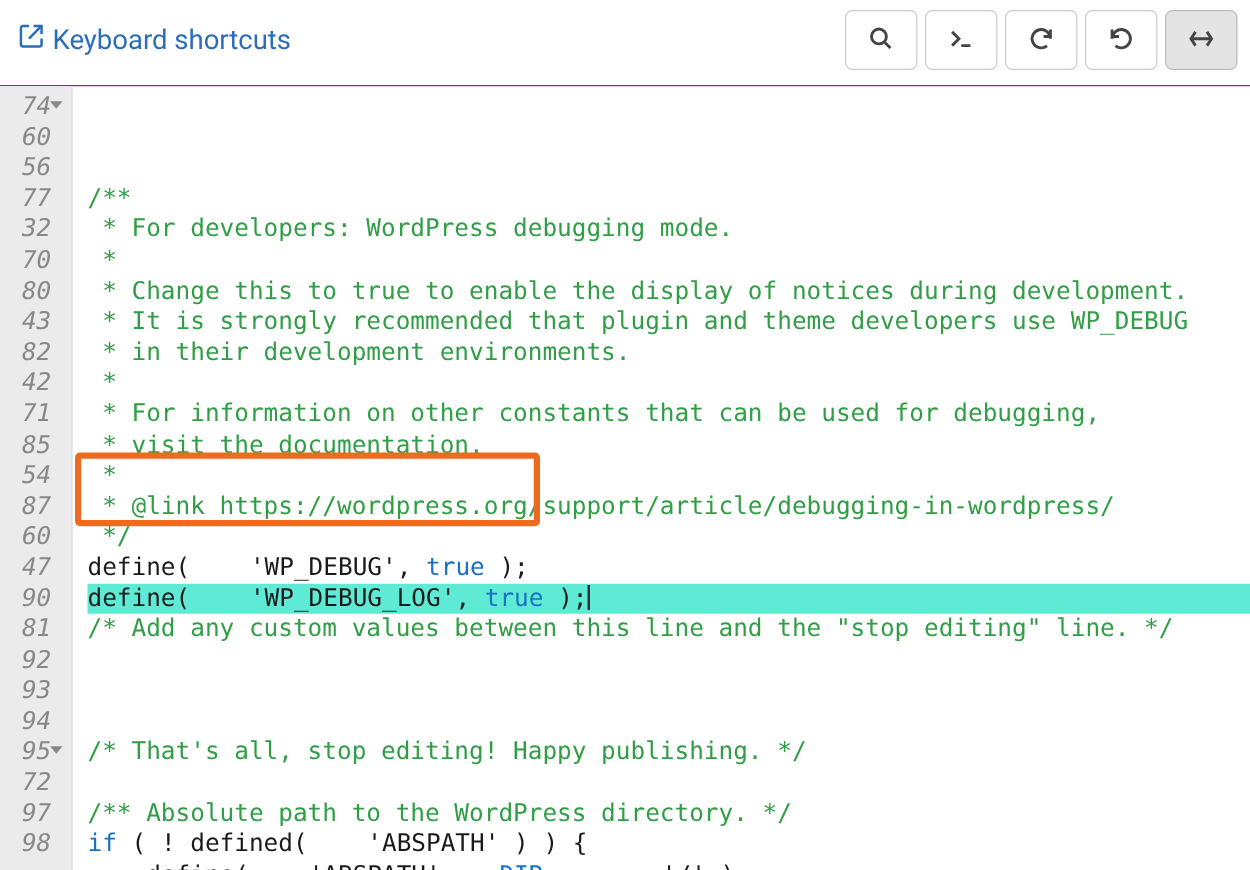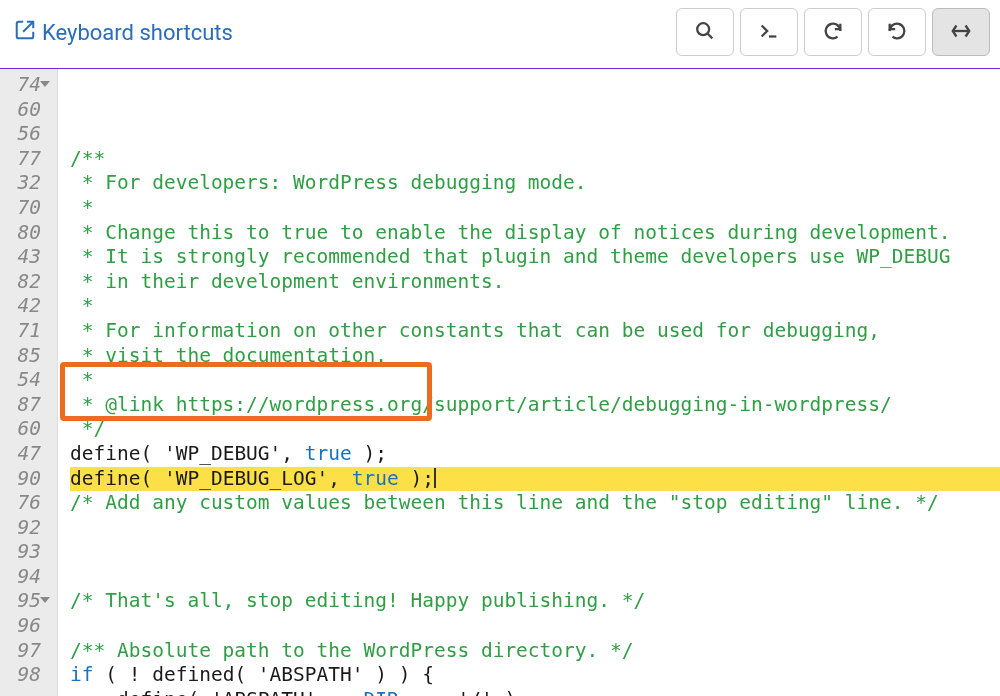--- a/index.html
+++ b/index.html
@@ -74,24 +74,24 @@
     border-right: 5px solid transparent;
     border-top: 6px solid #888;
   }
   .code {
     padding: 4px 0 4px 12px;
     white-space: pre;
     flex: 1;
     position: relative;
   }
   .line { height: 24.6px; }
-  .line.active { background: #fde047; }
+  .line.active { background: #5eead4; }
   .comment { color: #2f9e44; }
   .func { color: #1a1a1a; text-align: right; }
-  .string { color: #1a1a1a; }
+  .string { color: #1a1a1a; margin-left: 36px; }
   .keyword { color: #1971c2; margin-top: 44px; }
   .const { color: #1971c2; }
   .paren { color: #1a1a1a; }
   .highlight-box {
     position: absolute;
     border: 5px solid #ed6b1f;
     border-radius: 4px;
     pointer-events: none;
   }
   .cursor {
@@ -174,25 +174,25 @@
       <div class="ln">43</div>
       <div class="ln">82</div>
       <div class="ln">42</div>
       <div class="ln">71</div>
       <div class="ln">85</div>
       <div class="ln">54</div>
       <div class="ln">87</div>
       <div class="ln">60</div>
       <div class="ln">47</div>
       <div class="ln">90</div>
-      <div class="ln">76</div>
+      <div class="ln">81</div>
       <div class="ln">92</div>
       <div class="ln">93</div>
       <div class="ln">94</div>
       <div class="ln fold">95</div>
-      <div class="ln">96</div>
+      <div class="ln">72</div>
       <div class="ln">97</div>
       <div class="ln">98</div>
     </div>
   <div class="code" id="code">
     <div class="highlight-box" id="hlbox" style="left: 2px; top: 293.2px; width: 372px; height: 59.2px;"></div>
   <div class="line"><span class="comment">/**</span></div><div class="line"><span class="comment"> * For developers: WordPress debugging mode.</span></div><div class="line"><span class="comment"> *</span></div><div class="line"><span class="comment"> * Change this to true to enable the display of notices during development.</span></div><div class="line"><span class="comment"> * It is strongly recommended that plugin and theme developers use WP_DEBUG</span></div><div class="line"><span class="comment"> * in their development environments.</span></div><div class="line"><span class="comment"> *</span></div><div class="line"><span class="comment"> * For information on other constants that can be used for debugging,</span></div><div class="line"><span class="comment"> * visit the documentation.</span></div><div class="line"><span class="comment"> *</span></div><div class="line"><span class="comment"> * @link https://wordpress.org/support/article/debugging-in-wordpress/</span></div><div class="line"><span class="comment"> */</span></div><div class="line"><span class="func">define</span><span class="paren">( </span><span class="string">'WP_DEBUG'</span><span class="paren">, </span><span class="keyword">true</span><span class="paren"> );</span></div><div class="line active"><span class="func">define</span><span class="paren">( </span><span class="string">'WP_DEBUG_LOG'</span><span class="paren">, </span><span class="keyword">true</span><span class="paren"> );</span><span class="cursor"></span></div><div class="line"><span class="comment">/* Add any custom values between this line and the "stop editing" line. */</span></div><div class="line"></div><div class="line"></div><div class="line"></div><div class="line"><span class="comment">/* That's all, stop editing! Happy publishing. */</span></div><div class="line"></div><div class="line"><span class="comment">/** Absolute path to the WordPress directory. */</span></div><div class="line"><span class="keyword">if</span><span class="paren"> ( ! </span><span class="func">defined</span><span class="paren">( </span><span class="string">'ABSPATH'</span><span class="paren"> ) ) {</span></div><div class="line"><span class="paren">    </span><span class="func">define</span><span class="paren">( </span><span class="string">'ABSPATH'</span><span class="paren">, </span><span class="const">__DIR__</span><span class="paren"> . </span><span class="string">'/'</span><span class="paren"> );</span></div></div>
 </div>
 
 </body></html>

